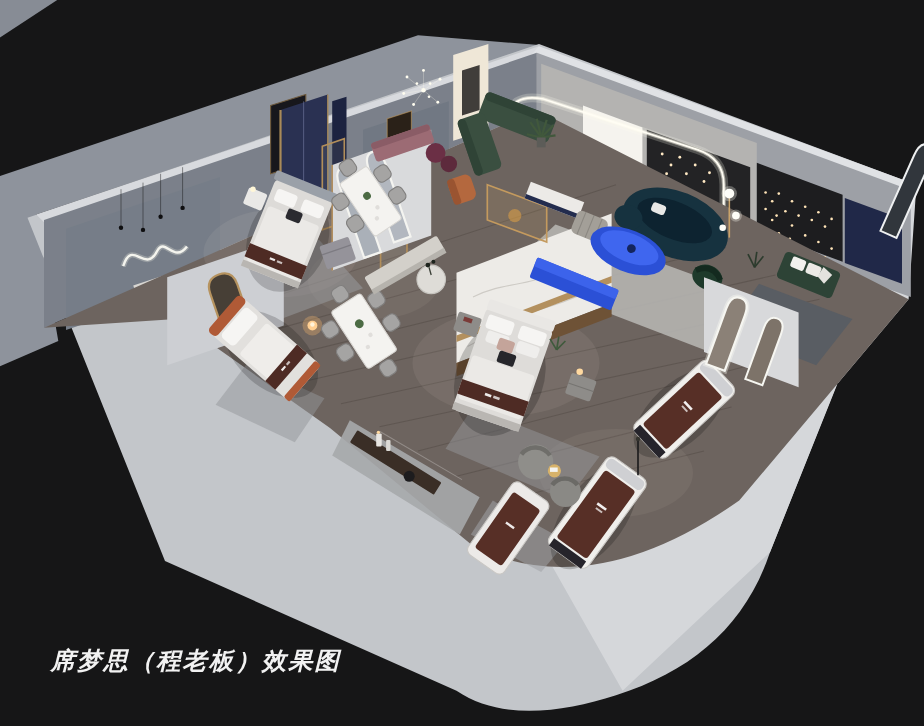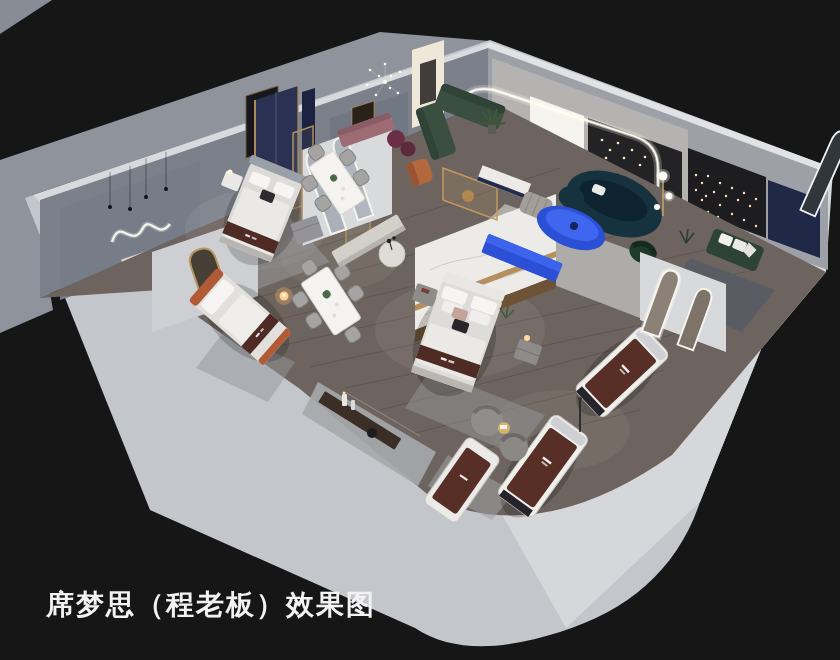--- a/index.html
+++ b/index.html
@@ -4,22 +4,22 @@
 <style>
   :root{
     --background:#161617; --backdrop:#8e939c; --wall-band:#c3c6ca; --wall-face-east:#d5d7da;
     --wall-inner-nw:#7b808a; --wall-inner-ne:#9da0a6; --floor-wood:#6d645f;
     --accent-blue:#2b50d6; --accent-blue-light:#3f66ef; --sofa-green:#3a4f40; --sofa-teal:#16323f;
     --runner-brown:#4e2b24; --led-white:#fffdf4; --caption-color:#f2f2f2;
   }
   html,body{margin:0;padding:0;background:#000;}
   .canvas{position:relative;width:840px;height:660px;overflow:hidden;background:var(--background);
     font-family:"DejaVu Sans","Liberation Sans",sans-serif;}
-  .caption{position:absolute;left:46px;top:586px;font-size:28px;letter-spacing:2px;
-    color:var(--caption-color);font-weight:bold;white-space:nowrap;}
+  .caption{position:absolute;left:46px;top:586px;font-size:22px;letter-spacing:2px;
+    color:var(--caption-color);font-weight:bold;white-space:nowrap;font-style:italic;}
   svg{position:absolute;left:0;top:0;}
 </style>
 </head>
 <body>
 
 <div class="canvas">
 <svg width="840" height="660" viewBox="0 0 840 660">
 
   <rect x="0" y="0" width="840" height="660" style="fill:var(--background)"></rect>
   <polygon points="0,0 52,0 0,34" fill="#878c95"></polygon>

